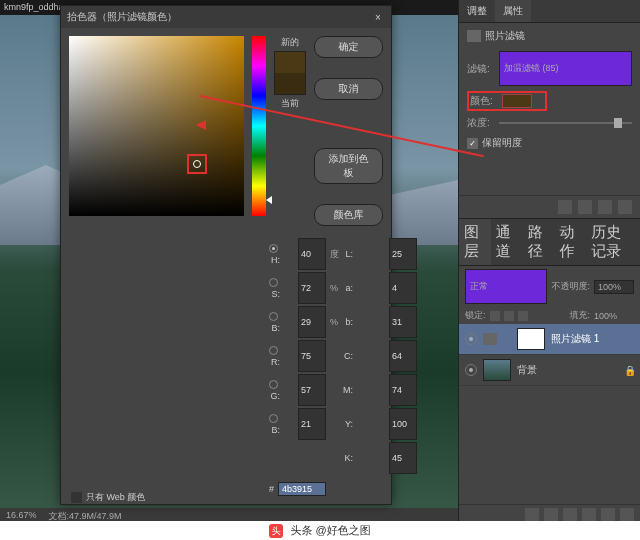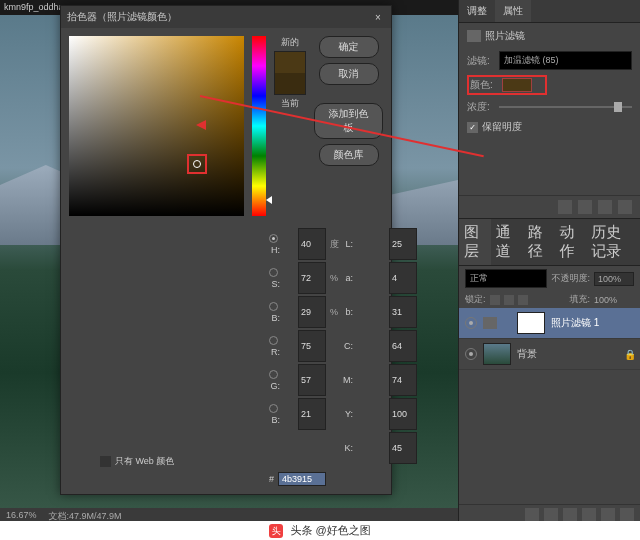--- a/index.html
+++ b/index.html
@@ -14,21 +14,21 @@
 
   .right-panels { width: 182px; background: #444; border-left: 1px solid #222; display: flex; flex-direction: column; }
   .tabs { display: flex; background: #3a3a3a; border-bottom: 1px solid #222; }
   .tab { padding: 4px 8px; font-size: 10px; color: #ccc; }
   .tab.active { background: #444; }
   .panel-body { padding: 6px 8px; font-size: 10px; }
   .prop-header { display: flex; align-items: center; gap: 4px; margin-bottom: 8px; }
   .icon-box { width: 14px; height: 12px; background: #666; display: inline-block; }
   .prop-row { display: flex; align-items: center; gap: 6px; margin: 5px 0; }
   .prop-label { color: #aaa; width: 26px; }
-  .dropdown { flex: 1; background: #000000; border: 1px solid #222; padding: 2px 4px; font-size: 9px; color: #aaa; }
+  .dropdown { flex: 1; background: #6d28d9; border: 1px solid #222; padding: 10px 4px; font-size: 9px; color: #aaa; }
   .color-swatch { width: 30px; height: 14px; background: #4b3915; border: 1px solid #a04040; display: inline-block; }
   .red-box { border: 2px solid #e03030; padding: 1px; }
   .slider-track { flex: 1; height: 2px; background: #666; position: relative; }
   .slider-thumb { position: absolute; top: -4px; right: 10px; width: 8px; height: 10px; background: #aaa; }
   .checkbox-row { display: flex; align-items: center; gap: 4px; margin: 6px 0; }
   .chk { width: 11px; height: 11px; background: #666; display: inline-flex; align-items: center; justify-content: center; font-size: 8px; color: #fff; }
   .panel-footer { margin-top: auto; display: flex; justify-content: flex-end; gap: 6px; padding: 4px 8px; border-top: 1px solid #333; }
   .mini-icon { width: 14px; height: 14px; background: #555; }
 
   .layers-tabs { display:flex; background:#3a3a3a; border-top:1px solid #222; border-bottom:1px solid #222; }
@@ -57,31 +57,31 @@
   .sv-marker { position:absolute; left:128px; top:128px; width:8px; height:8px; border:1px solid #fff; border-radius:50%; transform:translate(-50%,-50%); }
   .sv-redbox { position:absolute; left:118px; top:118px; width:20px; height:20px; border:2px solid #e03030; }
   .hue-strip { width: 14px; height: 180px; background: linear-gradient(to bottom, red, magenta, blue, cyan, green, yellow, red); position: relative; }
   .hue-marker { position:absolute; right:-6px; top:160px; width:0; height:0; border-top:4px solid transparent; border-bottom:4px solid transparent; border-right:6px solid #fff; }
   .dlg-right { flex:1; display:flex; gap:8px; }
   .swatch-col { display:flex; flex-direction:column; align-items:center; gap:2px; font-size:9px; }
   .swatches { width:32px; height:44px; display:flex; flex-direction:column; border:1px solid #222; }
   .swatches div { flex:1; }
   .sw-new { background:#4b3915; }
   .sw-old { background:#3a2c10; }
-  .btn-col { display:flex; flex-direction:column; gap:5px;align-items:center; }
+  .btn-col { display:flex; flex-direction:column; gap:20px; }
   .dlg-btn { background:#555; border:1px solid #222; border-radius:10px; padding:3px 10px; font-size:10px; color:#ddd; text-align:center; min-width:60px; }
   .num-grid { display:grid; grid-template-columns: auto 10px 28px auto 10px 28px auto; gap:2px 4px; font-size:9px; align-items:center; padding:4px 8px 8px 8px; margin-left:200px; }
   .num-grid .lab { text-align:right; color:#ccc; }
   .num-grid input { width:28px; background:#333; border:1px solid #222; color:#ddd; font-size:9px; padding:10px 2px; }
   .num-grid .unit { color:#aaa; }
   .radio { width:9px; height:9px; border:1px solid #888; border-radius:50%; display:inline-block; margin-right:2px; position:relative; }
   .radio.on::after { content:""; position:absolute; inset:2px; background:#ccc; border-radius:50%; }
   .hex-row { display:flex; align-items:center; gap:4px; padding:0 8px 8px 8px; margin-left:200px; font-size:9px; }
   .hex-row input { width:48px; background:#5a7095; border:1px solid #222; color:#fff; padding:1px 3px; font-size:9px; }
-  .web-row { position:absolute; left:10px; bottom:26px; display:flex; align-items:center; gap:4px; font-size:9px;margin-left:29px; }
+  .web-row { position:absolute; left:10px; bottom:0; display:flex; align-items:center; gap:4px; font-size:9px; }
 
   .red-arrow { position:absolute; z-index:20; pointer-events:none; }
   .red-arrow.line { top:95px; left:200px; width:290px; height:2px; background:#e03030; transform-origin:left center; transform:rotate(12deg); }
   .red-arrow.head { top:120px; left:196px; width:0; height:0; border-top:5px solid transparent; border-bottom:5px solid transparent; border-right:10px solid #e03030; }
 
   .statusbar { position:absolute; bottom:15px; left:0; right:182px; background:#3a3a3a; padding:2px 6px; font-size:9px; color:#aaa; display:flex; gap:12px; }
   .watermark { position:absolute; bottom:0; left:0; right:0; background:#fff; color:#333; font-size:11px; padding:2px 0; text-align:center; }
   .watermark .logo { display:inline-block; width:14px; height:14px; background:#f04040; color:#fff; border-radius:3px; font-size:9px; line-height:14px; vertical-align:middle; margin-right:4px; }
 </style>
 </head>

